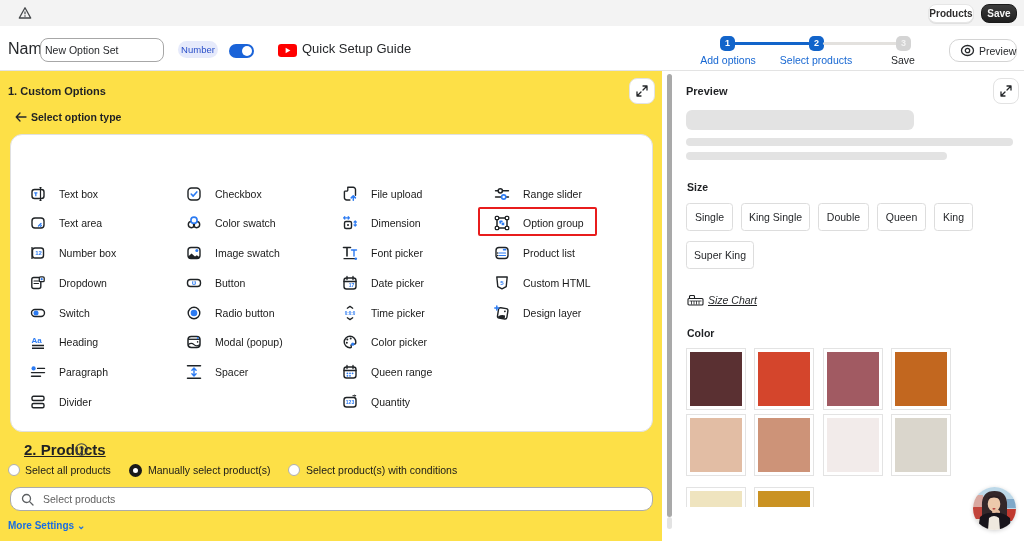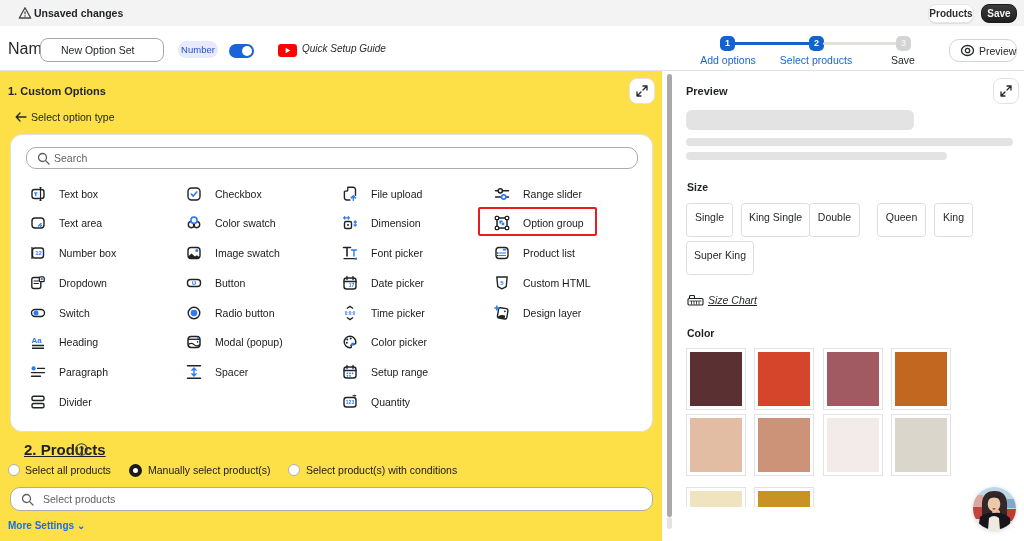--- a/index.html
+++ b/index.html
@@ -7,43 +7,43 @@
 body { font-family:"Liberation Sans", sans-serif; color:#1a1a1a; background:#fff; position:relative; }
 .abs { position:absolute; }
 
 #topbar { position:absolute; left:0; top:0; width:1024px; height:26px; background:#f3f3f3; }
 #topbar .title { position:absolute; left:34px; top:0; height:26px; line-height:26px; font-size:10.5px; font-weight:bold; color:#1f2124; }
 #btn-discard { position:absolute; left:928px; top:4px; width:46px; height:19px; background:#fff; border:1px solid #e6e6e6; border-radius:8px; font-size:10px; font-weight:bold; color:#302f2f; text-align:center; line-height:17px; box-shadow:0 1px 0 rgba(0,0,0,.08); }
 #btn-save { position:absolute; left:981px; top:4px; width:36px; height:19px; background:linear-gradient(#3b3b3b,#1f1f1f); border:1px solid #1a1a1a; border-radius:8px; font-size:10px; font-weight:bold; color:#f5f5f5; text-align:center; line-height:17px; }
 
 #hdr { position:absolute; left:0; top:26px; width:1024px; height:45px; background:#fff; border-bottom:1px solid #e3e3e3; }
 #hdr .name { position:absolute; left:8px; top:0; height:45px; line-height:45px; font-size:16px; color:#26282b; }
-#name-input { position:absolute; left:40px; top:12px; width:124px; height:24px; border:1px solid #a7a7a7; border-radius:8px; background:#fff; font-size:10.5px; color:#1f2124; line-height:22px; padding-left:20px; }
+#name-input { position:absolute; left:40px; top:12px; width:124px; height:24px; border:1px solid #a7a7a7; border-radius:8px; background:#fff; font-size:10.5px; color:#1f2124; line-height:22px; padding-left:4px; }
 #badge { position:absolute; left:178px; top:15px; width:40px; height:17px; background:#e6eafb; border-radius:9px; font-size:9.5px; color:#2a4fc9; text-align:center; line-height:17px; }
 #toggle { position:absolute; left:229px; top:18px; width:25px; height:14px; background:#1a63d8; border-radius:7px; }
 #toggle .knob { position:absolute; right:2px; top:2px; width:10px; height:10px; background:#fff; border-radius:50%; }
 #yt { position:absolute; left:278px; top:18px; }
-#qsg { position:absolute; left:302px; top:0; height:45px; line-height:45px; font-size:10px; color:#26282b;font-style:italic; }
+#qsg { position:absolute; left:302px; top:0; height:45px; line-height:45px; font-size:13px; color:#26282b; }
 
 .stepc { position:absolute; top:10px; width:15px; height:15px; border-radius:5px; background:#1264ca; color:#fff; font-size:9px; font-weight:bold; text-align:center; line-height:15px; }
 .stepc.off { background:#d4d4d4; color:#f3f3f3; }
 .stepline { position:absolute; top:16px; height:3px; border-radius:2px; }
 .steplab { position:absolute; top:24px; height:18px; line-height:20px; font-size:10.5px; text-align:center; color:#1767d2; }
 .steplab.off { color:#26282b; }
 #btn-preview { position:absolute; left:949px; top:13px; width:68px; height:23px; background:#fff; border:1px solid #d4d4d4; border-radius:10px; }
 #btn-preview span { position:absolute; left:29px; top:0; font-size:10.5px; line-height:22px; color:#26282b; }
 #btn-preview svg { position:absolute; left:10px; top:4px; }
 
 #main { position:absolute; left:0; top:71px; width:1024px; height:470px; background:#fff; }
 #left { position:absolute; left:0; top:0; width:662px; height:470px; background:#fde047; }
 #h1 { position:absolute; left:8px; top:14px; font-size:11px; font-weight:bold; color:#1f2124; }
 .expbtn { position:absolute; width:26px; height:26px; background:#fff; border:1px solid #e2e2e2; border-radius:8px; }
 #exp-left { left:629px; top:7px; }
 #backrow { position:absolute; left:15px; top:41px; }
-#backlab { position:absolute; left:31px; top:40px; font-size:10.5px; font-weight:normal; color:#1f2124; }
+#backlab { position:absolute; left:31px; top:40px; font-size:10.5px; font-weight:bold; color:#1f2124; }
 #card { position:absolute; left:10px; top:63px; width:643px; height:298px; background:#fff; border:1px solid #e0e0e0; border-radius:12px; }
 #search1 { position:absolute; left:15px; top:12px; width:612px; height:22px; border:1px solid #ababab; border-radius:10px; background:#fff; }
 .sicon { position:absolute; left:10px; top:4px; }
 .sph { position:absolute; left:27px; top:0; line-height:21px; font-size:10.5px; color:#616161; }
 .cell { position:absolute; height:16px; }
 .cell svg { position:absolute; left:0; top:0; }
 .cell .lab { position:absolute; left:29px; top:2px; font-size:10.5px; color:#1a1a1a; white-space:nowrap; }
 #redbox { position:absolute; left:467px; top:71.5px; width:119px; height:29px; border:2px solid #e81c1c; border-radius:2px; }
 #h2 { position:absolute; left:24px; top:370px; font-size:15px; font-weight:bold; color:#1f2124;text-decoration:underline; }
 .radio { position:absolute; width:12px; height:12px; border-radius:50%; border:1px solid #b0b0b0; background:#fff; }
@@ -56,39 +56,38 @@
 #sb-tail { position:absolute; left:667px; top:446px; width:5px; height:12px; background:#e3e3e3; border-radius:3px; }
 
 #right { position:absolute; left:676px; top:0; width:348px; height:470px; background:#fff; }
 #ph { position:absolute; left:10px; top:14px; font-size:11px; font-weight:bold; color:#1f2124; }
 #exp-right { left:317px; top:7px; }
 .skel { position:absolute; background:#e3e3e3; }
 #sk1 { left:10px; top:39px; width:228px; height:20px; border-radius:6px; }
 #sk2 { left:10px; top:67px; width:327px; height:8px; border-radius:4px; }
 #sk3 { left:10px; top:81px; width:261px; height:8px; border-radius:4px; }
 #sizelab { position:absolute; left:11px; top:110px; font-size:10.5px; font-weight:bold; color:#1f2124; }
-.szbtn { position:absolute; top:132px; height:34px; background:#fff; border:1px solid #ddd; border-radius:3.5px; font-size:10.5px; color:#26282b; text-align:center; line-height:27px; }
+.szbtn { position:absolute; top:132px; height:28px; background:#fff; border:1px solid #ddd; border-radius:3.5px; font-size:10.5px; color:#26282b; text-align:center; line-height:27px; }
 #szchart { position:absolute; left:32px; top:223px; font-size:10.5px; font-style:italic; text-decoration:underline; color:#1f2124; }
 #szcicon { position:absolute; left:11px; top:224px; }
 #colorlab { position:absolute; left:11px; top:256px; font-size:10.5px; font-weight:bold; color:#1f2124; }
 .sw { position:absolute; width:60px; height:62px; background:#fff; border:1px solid #e3e3e3; padding:3px; }
 .sw > div { width:100%; height:100%; }
 .sw.cut { height:20px; border-bottom:none; padding-bottom:0; }
 #avatar { position:absolute; left:297px; top:416px; width:43px; height:43px; border-radius:50%; overflow:hidden; box-shadow:0 1px 4px rgba(0,0,0,.18); }
 </style>
 </head>
 <body>
 
 <div id="topbar">
   <svg class="abs" style="left:18px;top:6px" width="14" height="14" viewBox="0 0 14 14">
       <path d="M7 1.8 L12.7 12 H1.3 Z" fill="none" stroke="#44474a" stroke-width="1.3" stroke-linejoin="round"></path>
       <path d="M7 5.6v2.6" stroke="#44474a" stroke-width="1.2"></path>
       <circle cx="7" cy="10" r=".8" fill="#44474a"></circle>
     </svg>
-  <div class="title">Unsaved changes</div>
   <div id="btn-discard">Products</div>
   <div id="btn-save">Save</div>
 </div>
 
 <div id="hdr">
   <div class="name">Name</div>
   <div id="name-input">New Option Set</div>
   <div id="badge">Number</div>
   <div id="toggle">
       <div class="knob"></div>
@@ -123,27 +122,20 @@
     <div class="expbtn" id="exp-left">
       <svg width="12" height="12" viewBox="0 0 12 12" style="margin:6px">
           <path d="M7 1h4v4M11 1 7 5M5 11H1V7M1 11l4-4" fill="none" stroke="#26282b" stroke-width="1.3" stroke-linecap="round" stroke-linejoin="round"></path>
         </svg>
     </div>
     <svg id="backrow" width="12" height="10" viewBox="0 0 12 10">
         <path d="M5 1 1.2 5 5 9M1.2 5H11" fill="none" stroke="#26282b" stroke-width="1.3" stroke-linecap="round" stroke-linejoin="round"></path>
       </svg>
     <div id="backlab">Select option type</div>
     <div id="card">
-      <div id="search1">
-        <svg class="sicon" width="13" height="13" viewBox="0 0 13 13">
-            <circle cx="5.5" cy="5.5" r="4" fill="none" stroke="#5c5f62" stroke-width="1.3"></circle>
-            <path d="M8.6 8.6 L12 12" stroke="#5c5f62" stroke-width="1.3" stroke-linecap="round"></path>
-          </svg>
-        <div class="sph">Search</div>
-      </div>
       <div id="redbox"></div>
 
       <div class="cell" style="left:19px;top:50.5px">
           <svg width="16" height="16" viewBox="0 0 16 16">
             <rect x="2" y="3.5" width="12" height="9" rx="2.5" fill="none" stroke="#1f2326" stroke-width="1.4"></rect>
             <path d="M9.5 1.5h2m-1 0v13m-1 0h2" fill="none" stroke="#1f2326" stroke-width="1.2"></path>
             <path d="M4.2 6.8h3.2M5.8 6.8v3.4" fill="none" stroke="#2c7bf2" stroke-width="1.3"></path>
           </svg>
           <div class="lab">Text box</div>
         </div>
@@ -358,21 +350,21 @@
       <div class="cell" style="left:331px;top:229px">
           <svg width="16" height="16" viewBox="0 0 16 16">
             <rect x="2" y="3" width="12" height="11" rx="2.5" fill="none" stroke="#1f2326" stroke-width="1.4"></rect>
             <path d="M5 1.5v3M11 1.5v3M2 6.5h12" stroke="#1f2326" stroke-width="1.3" stroke-linecap="round"></path>
             <circle cx="5.4" cy="9.3" r=".9" fill="#2c7bf2"></circle>
             <circle cx="8" cy="9.3" r=".9" fill="#2c7bf2"></circle>
             <circle cx="10.6" cy="9.3" r=".9" fill="#2c7bf2"></circle>
             <circle cx="5.4" cy="11.8" r=".9" fill="#2c7bf2"></circle>
             <circle cx="8" cy="11.8" r=".9" fill="#2c7bf2"></circle>
           </svg>
-          <div class="lab">Setup range</div>
+          <div class="lab">Queen range</div>
         </div>
 
       <div class="cell" style="left:19px;top:259px">
           <svg width="16" height="16" viewBox="0 0 16 16">
             <rect x="2" y="2.3" width="12" height="4.2" rx="1.5" fill="none" stroke="#1f2326" stroke-width="1.4"></rect>
             <rect x="2" y="9.5" width="12" height="4.2" rx="1.5" fill="none" stroke="#1f2326" stroke-width="1.4"></rect>
           </svg>
           <div class="lab">Divider</div>
         </div>
       <div class="cell" style="left:331px;top:259px">
@@ -415,21 +407,21 @@
       <svg width="12" height="12" viewBox="0 0 12 12" style="margin:6px">
           <path d="M7 1h4v4M11 1 7 5M5 11H1V7M1 11l4-4" fill="none" stroke="#26282b" stroke-width="1.3" stroke-linecap="round" stroke-linejoin="round"></path>
         </svg>
     </div>
     <div class="skel" id="sk1"></div>
     <div class="skel" id="sk2"></div>
     <div class="skel" id="sk3"></div>
     <div id="sizelab">Size</div>
     <div class="szbtn" style="left:10px;width:47px">Single</div>
     <div class="szbtn" style="left:65px;width:69px">King Single</div>
-    <div class="szbtn" style="left:133px;width:51px">Double</div>
+    <div class="szbtn" style="left:142px;width:51px">Double</div>
     <div class="szbtn" style="left:201px;width:49px">Queen</div>
     <div class="szbtn" style="left:258px;width:39px">King</div>
     <div class="szbtn" style="left:10px;top:170px;width:68px">Super King</div>
     <svg id="szcicon" width="17" height="11" viewBox="0 0 17 11">
         <rect x="1" y="3.5" width="15" height="6.5" rx="1" fill="none" stroke="#1f2124" stroke-width="1.1"></rect>
         <path d="M2.5 3.5V1.5 a1 1 0 0 1 1-1 h3 a1 1 0 0 1 1 1 V3.5" fill="none" stroke="#1f2124" stroke-width="1.1"></path>
         <path d="M2.5 6h12M4.5 6v3.5M7 6v3.5M9.5 6v3.5M12 6v3.5" stroke="#1f2124" stroke-width=".8"></path>
       </svg>
     <div id="szchart">Size Chart</div>
     <div id="colorlab">Color</div>

